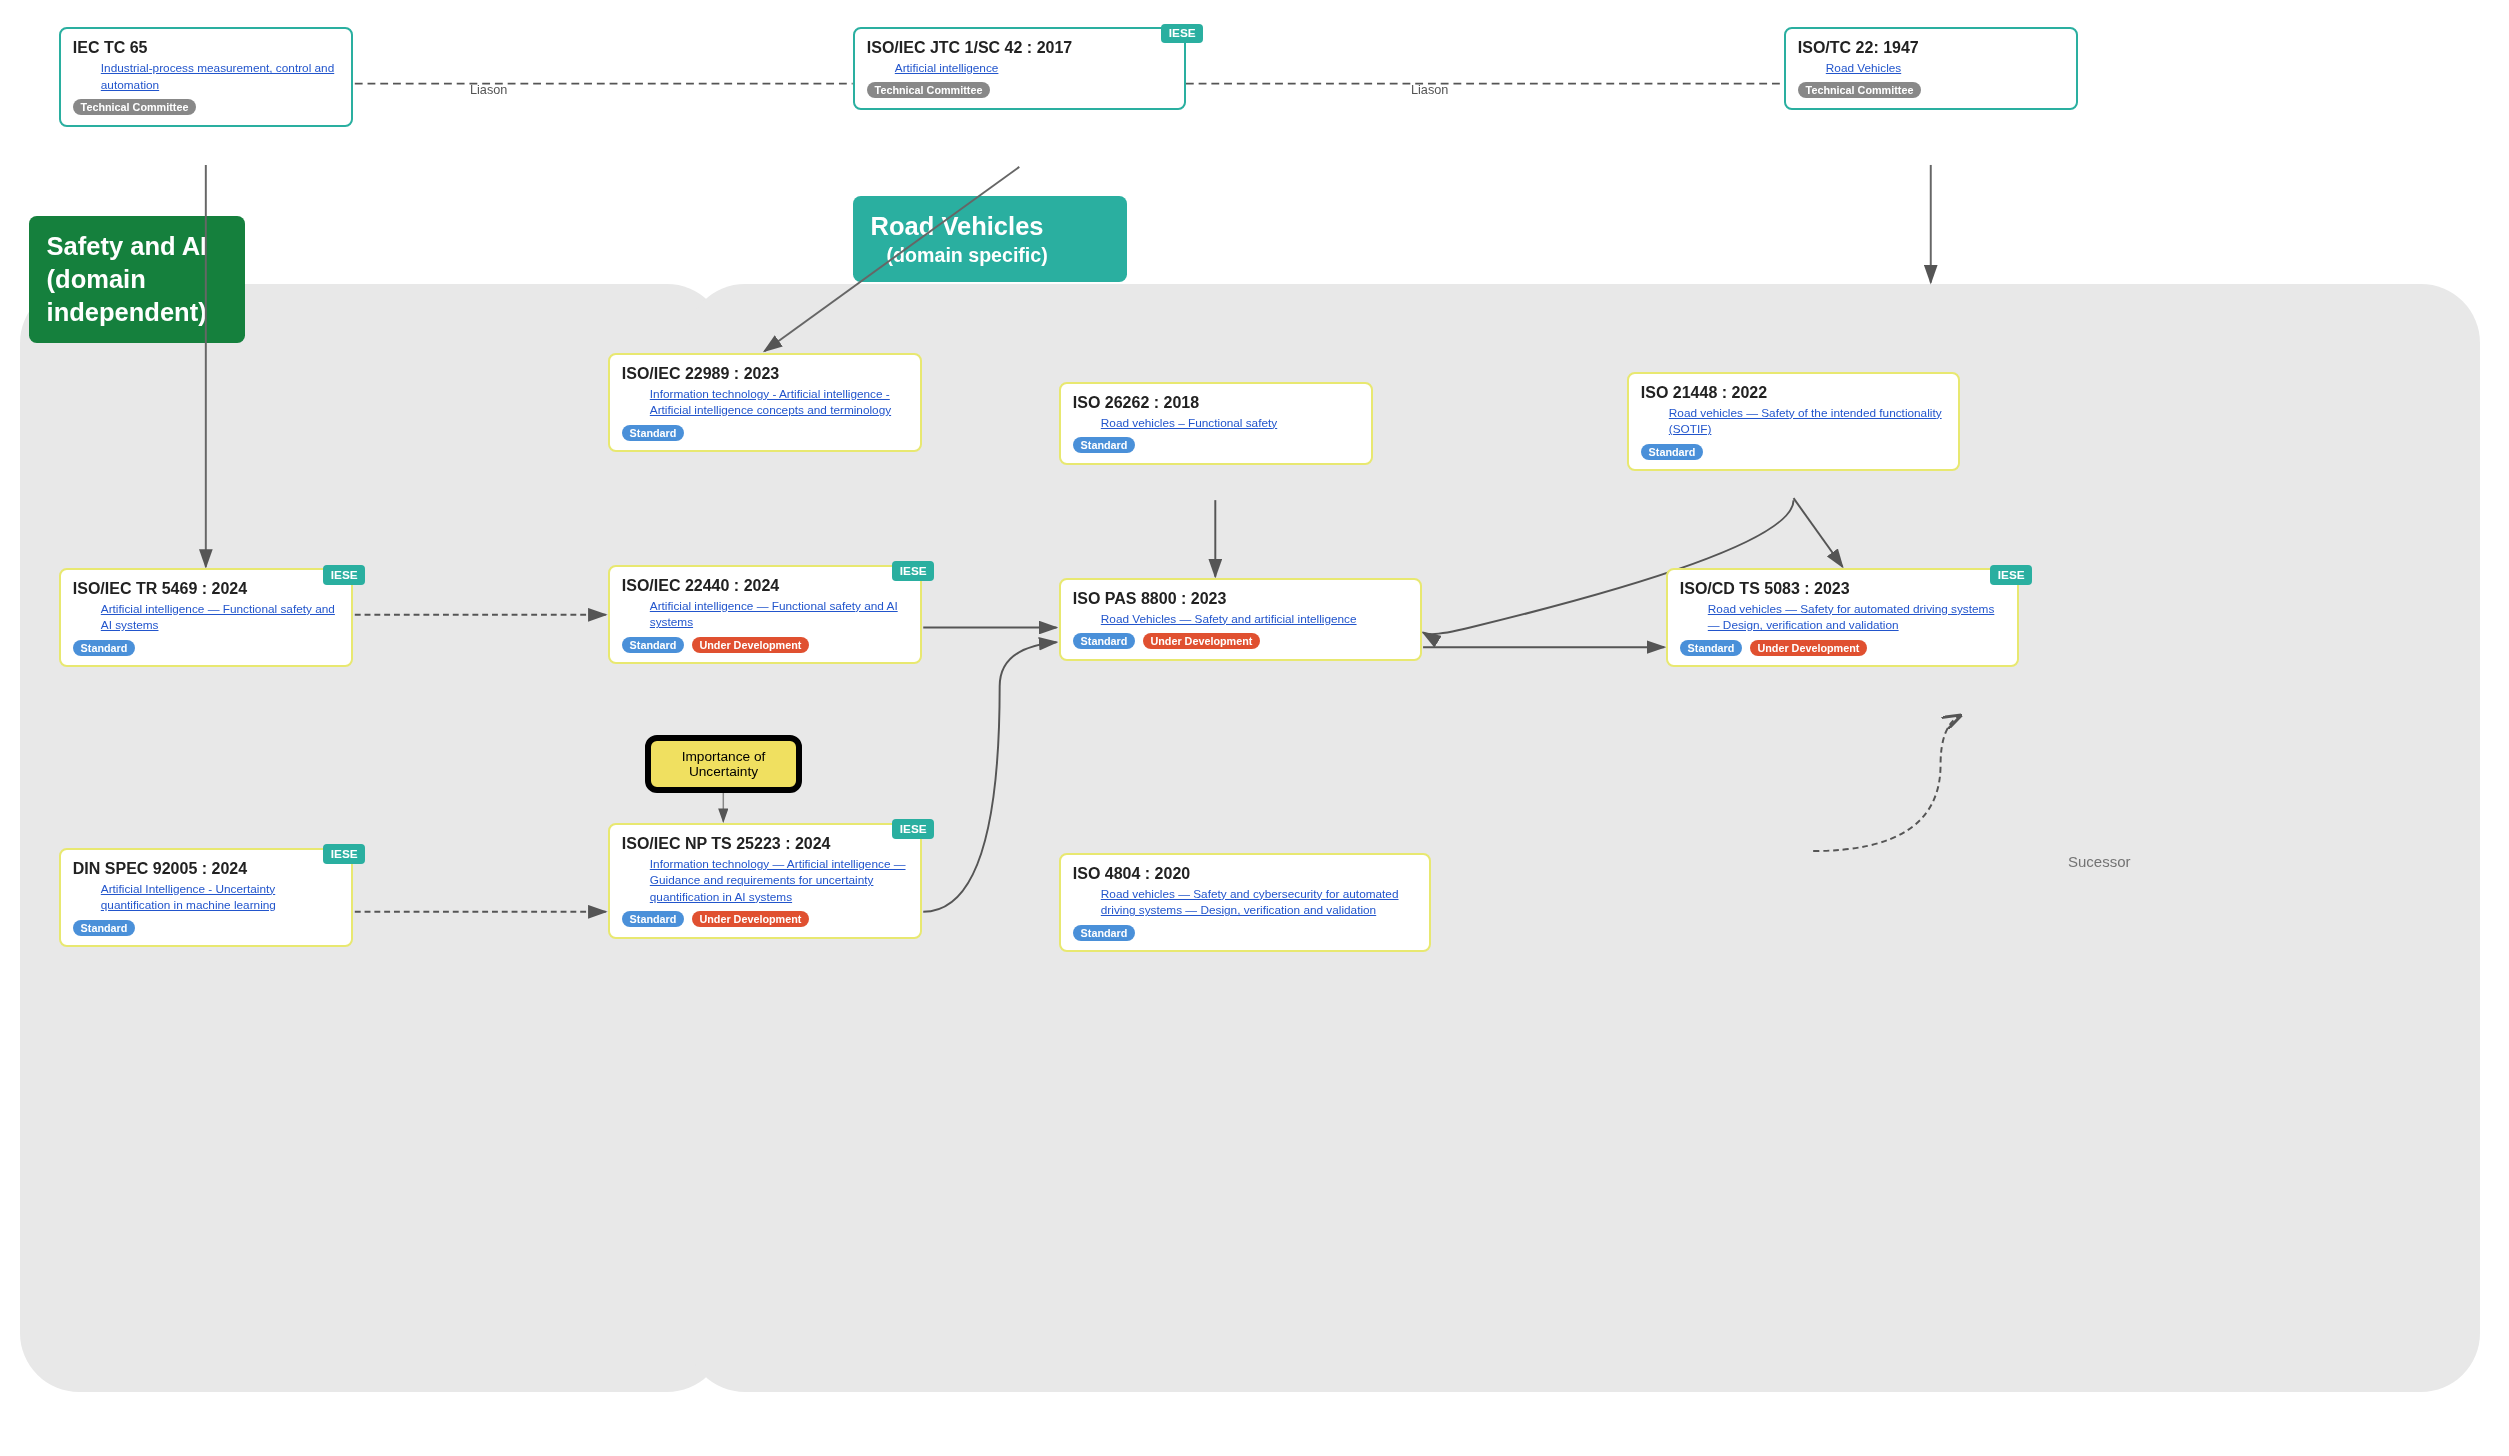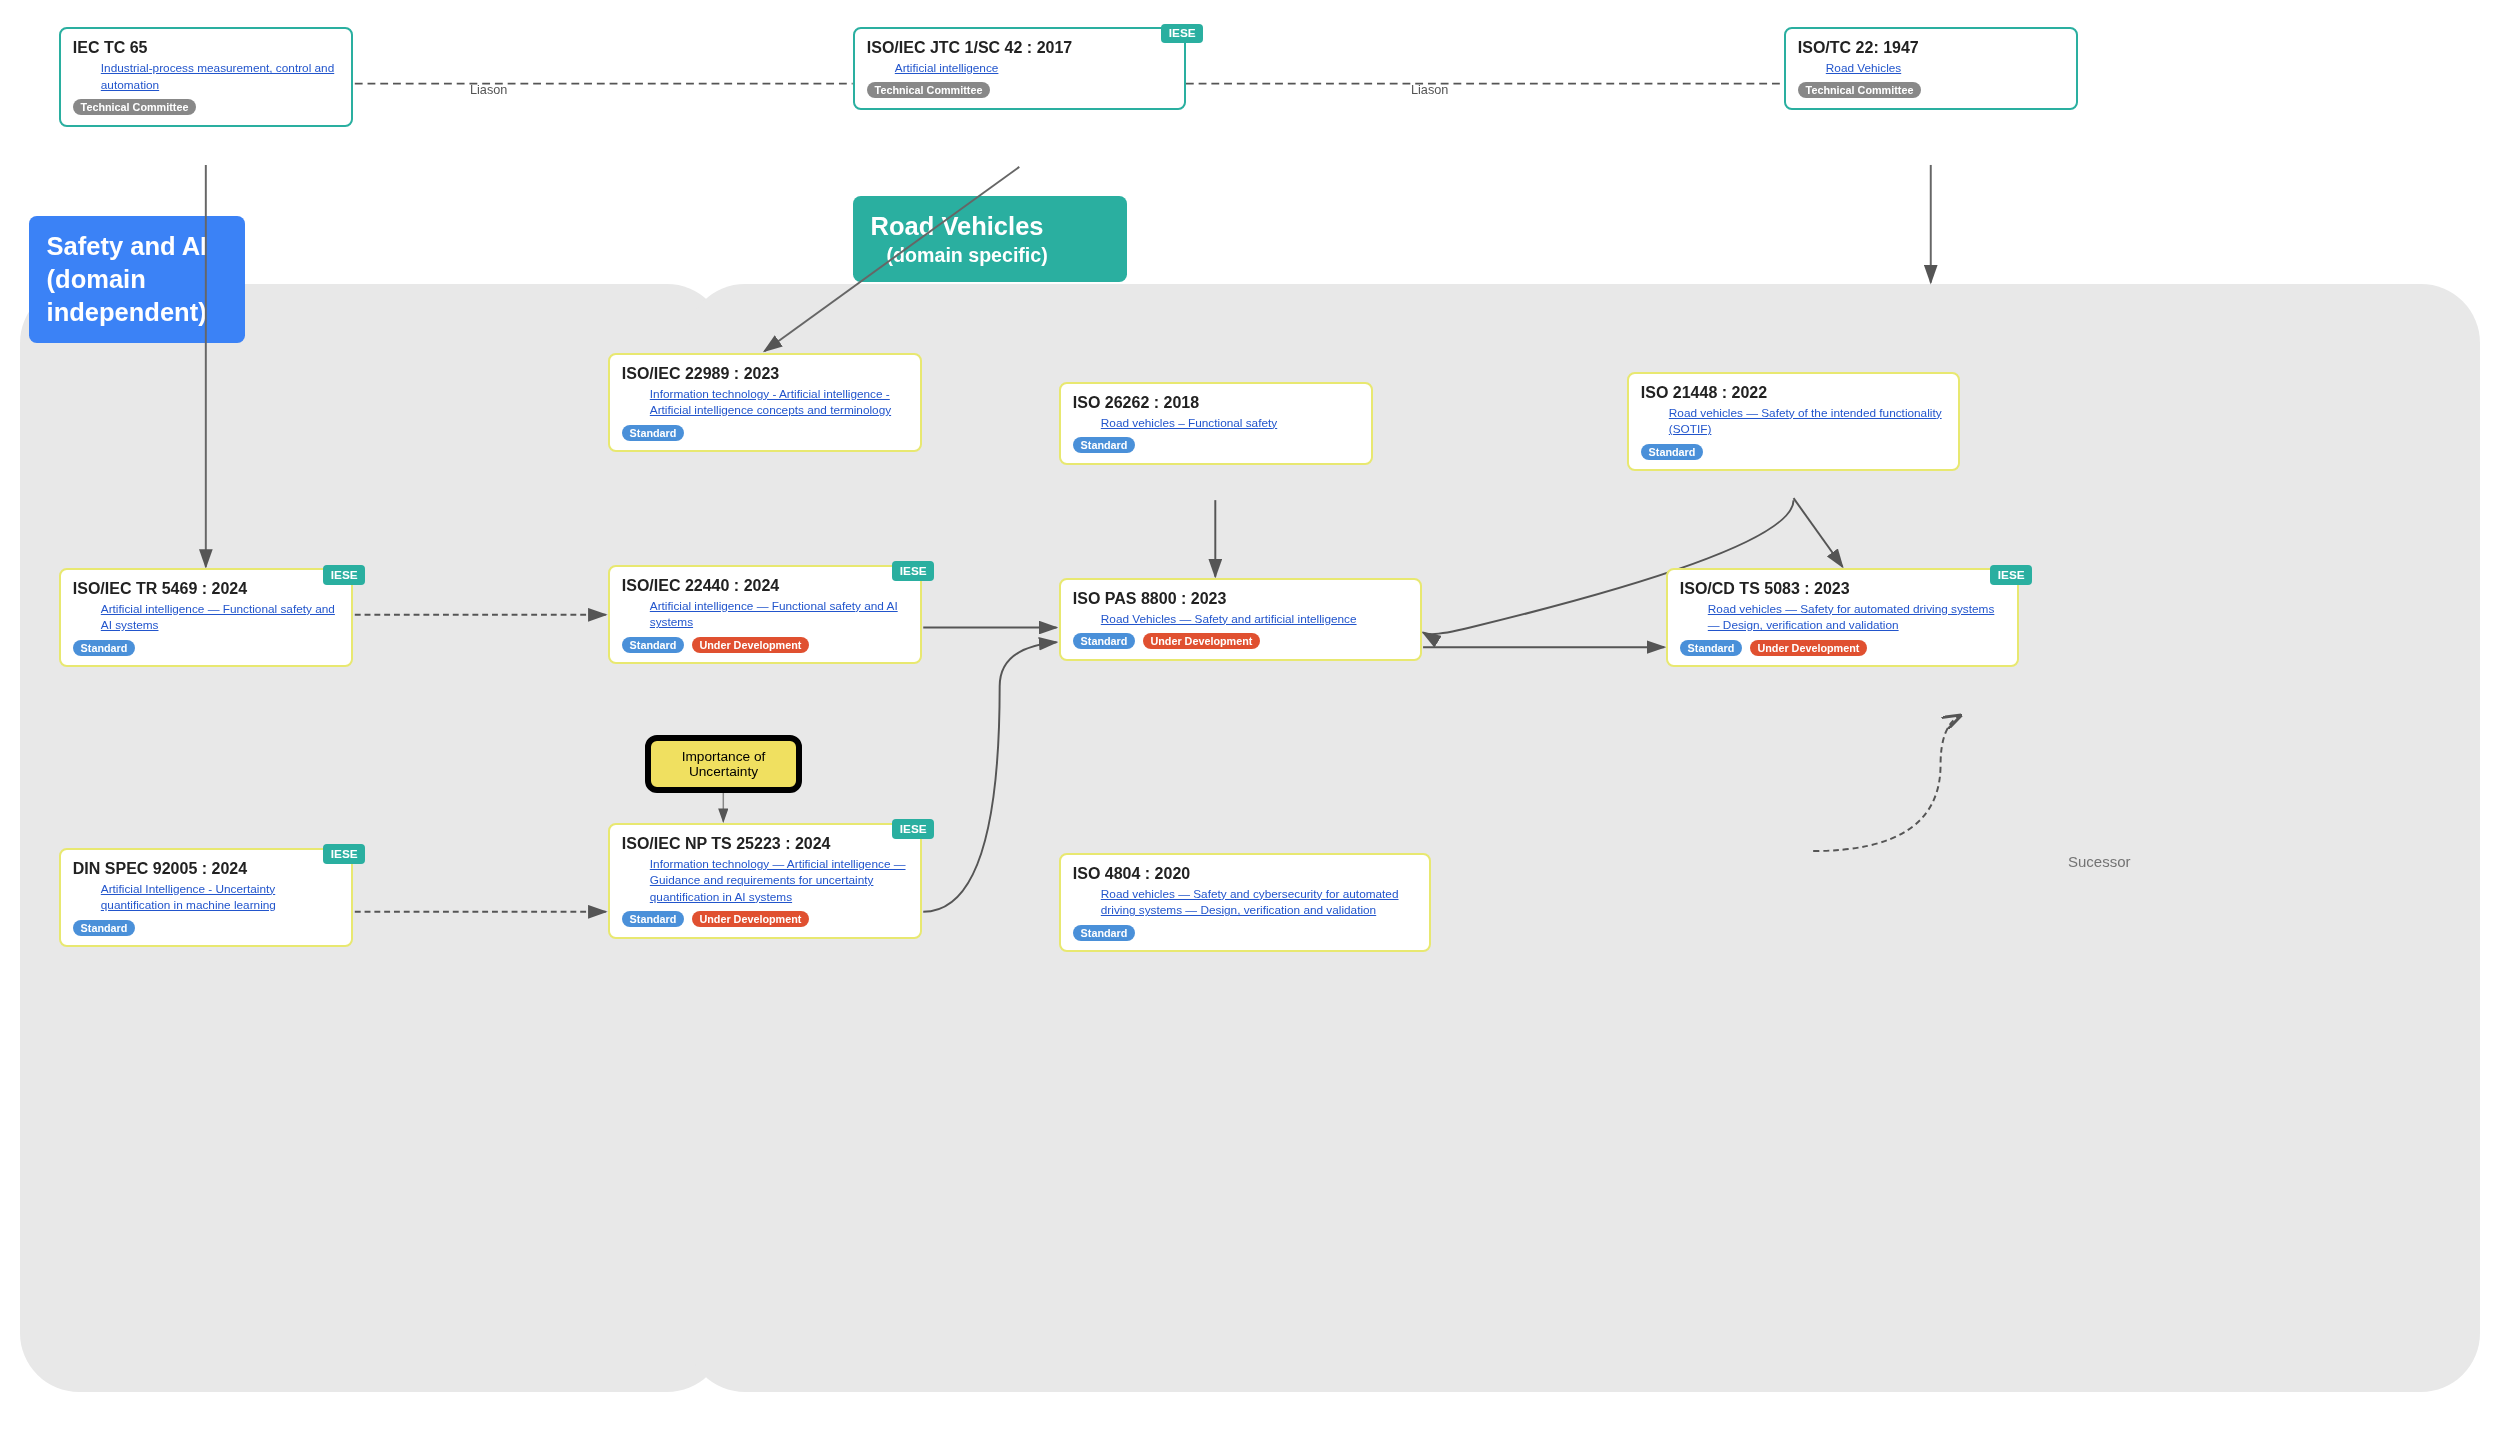--- a/index.html
+++ b/index.html
@@ -112,21 +112,21 @@
 
     
     .region-label {
       position: absolute;
       z-index: 5;
     }
 
     .region-label-safety {
       left: 29px;
       top: 216px;
-      background: #3b82f6;
+      background: #15803d;
       color: #fff;
       padding: 13.7px 17.6px;
       border-radius: 7.8px;
       font-size: 25.5px;
       font-weight: bold;
       line-height: 1.3;
       width: 216px;
     }
 
     .region-label-road {

